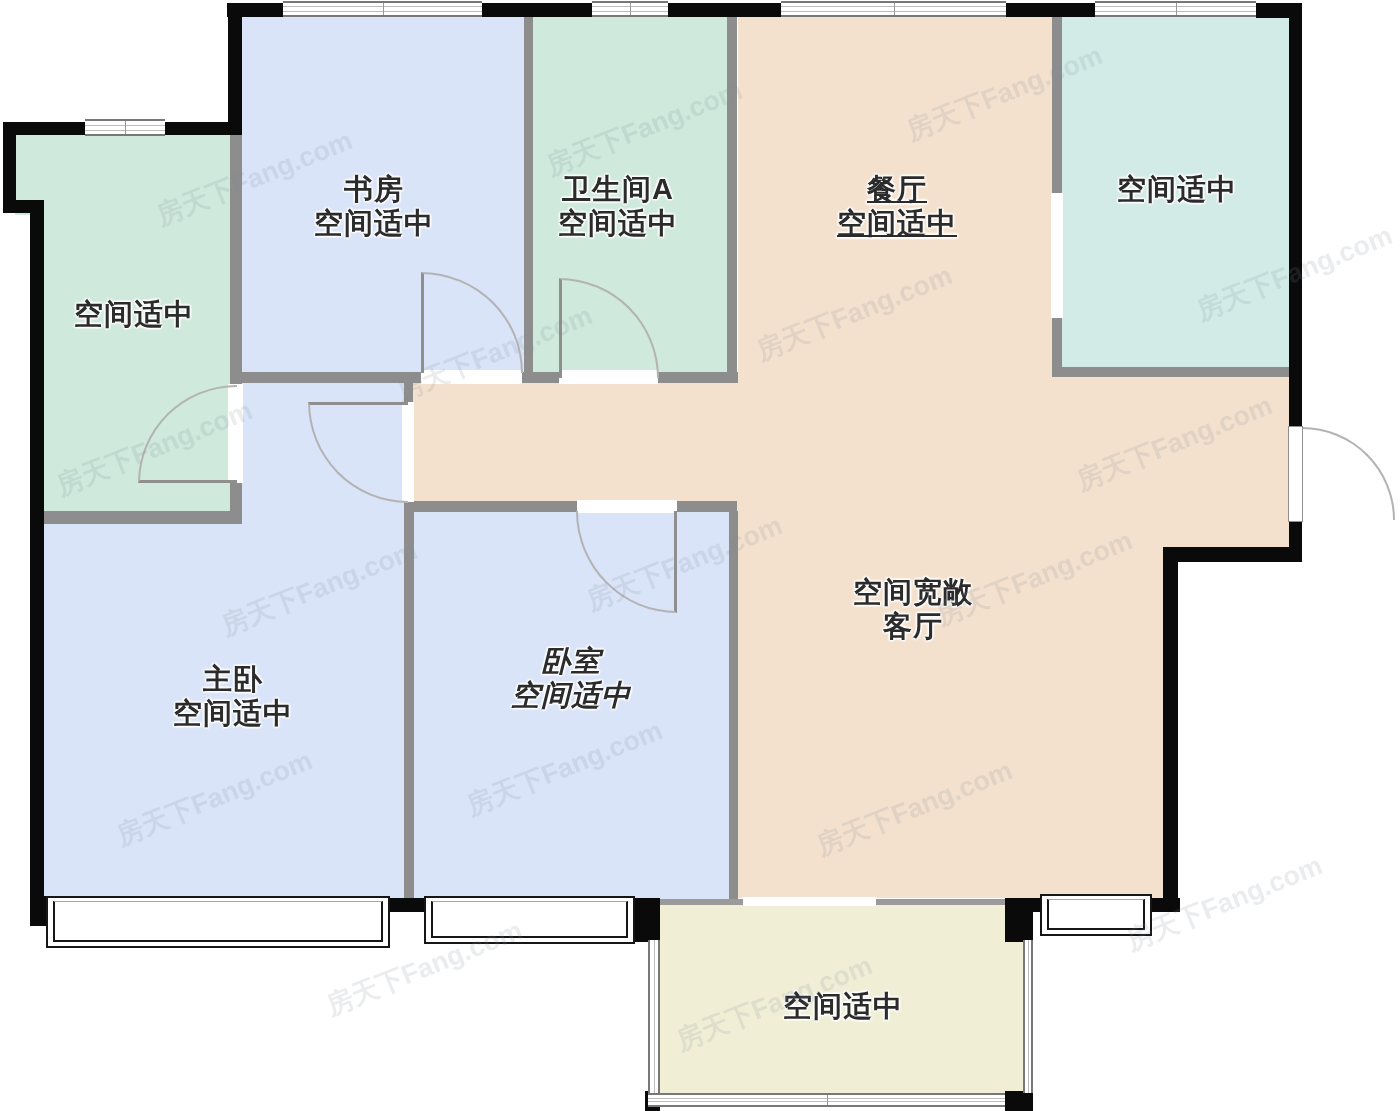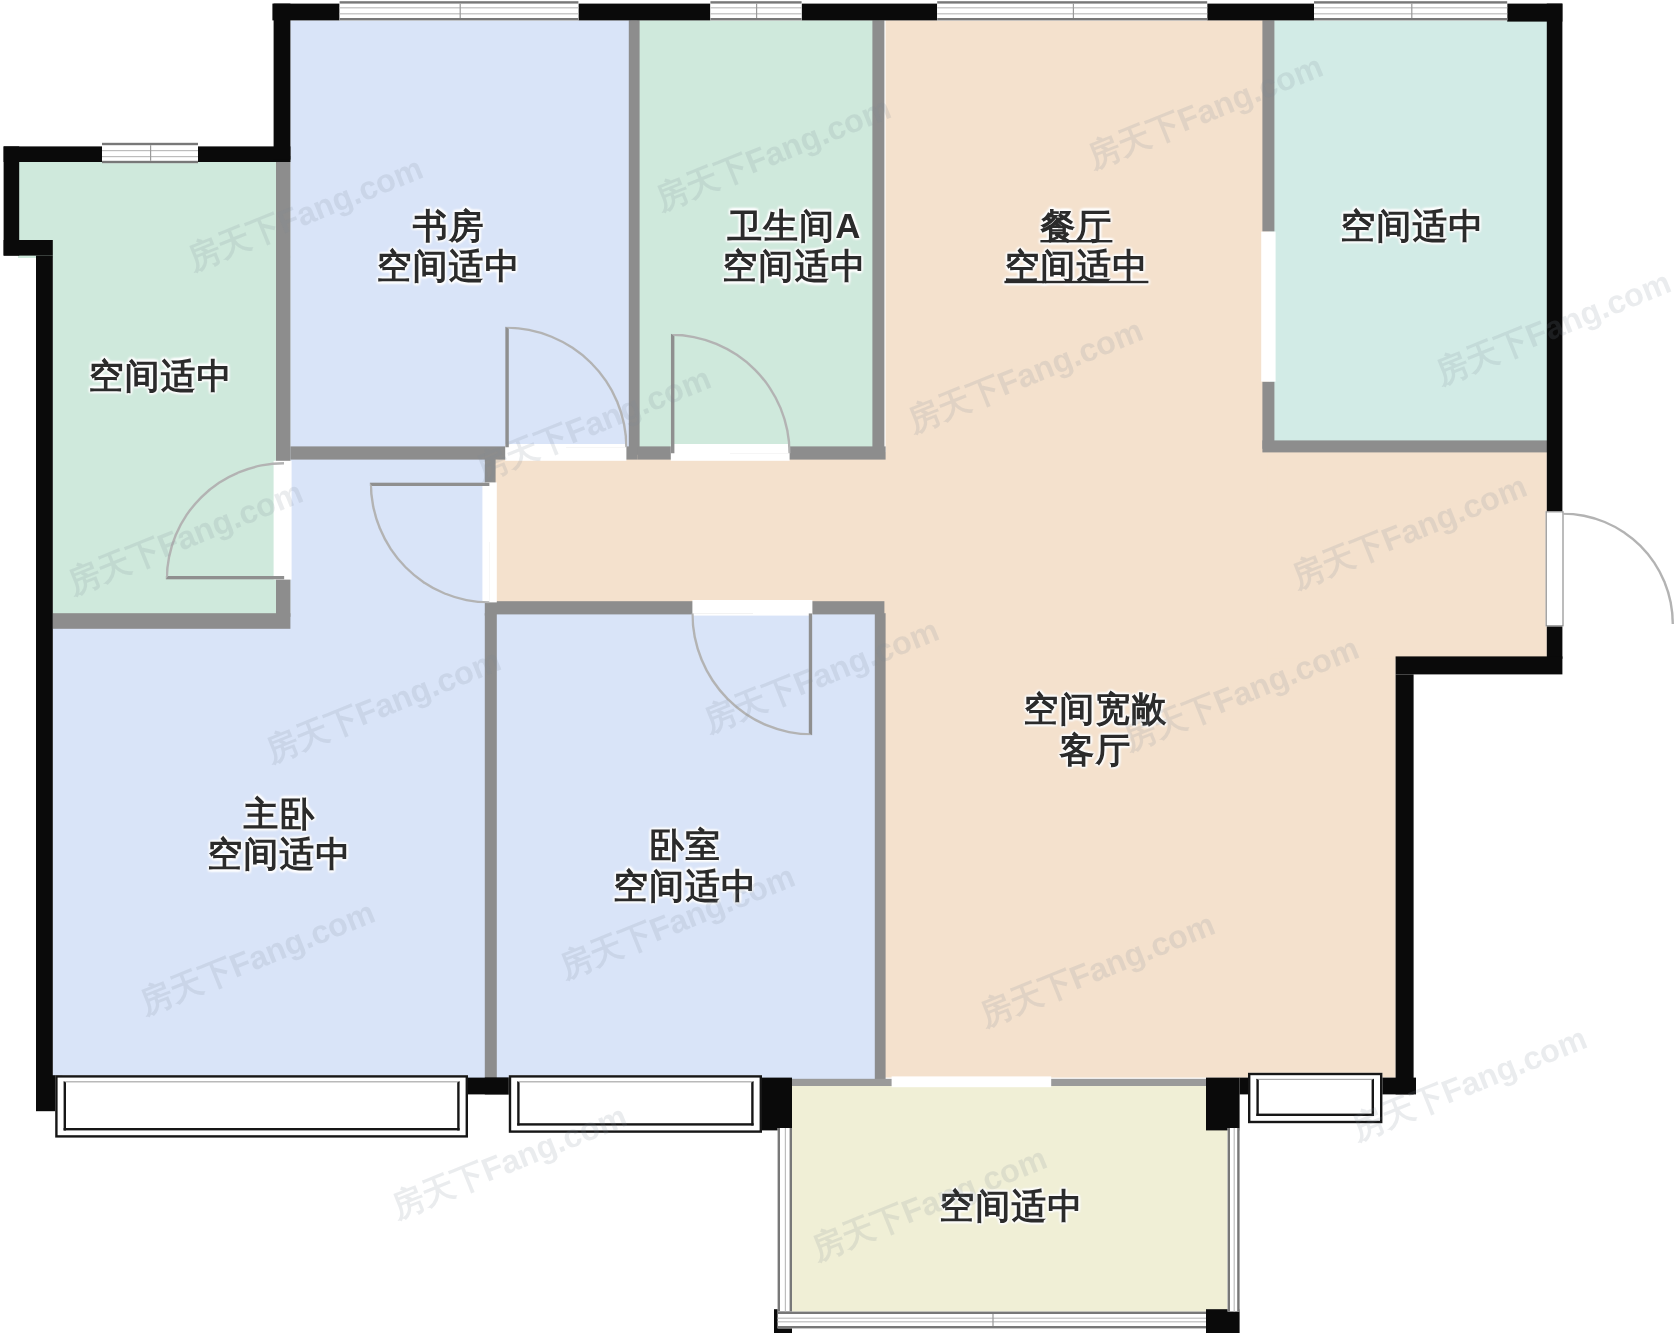--- a/index.html
+++ b/index.html
@@ -122,39 +122,39 @@
   <div class="arc tl leaf-b" style="left:138px;top:385px;width:99px;height:98px;"></div>
   <div class="arc bl leaf-t" style="left:308px;top:402px;width:100px;height:101px;"></div>
   <div class="arc bl leaf-r" style="left:576px;top:511px;width:101px;height:102px;"></div>
   <div class="arc tr" style="left:1302px;top:427px;width:93px;height:93px;"></div>
   <div class="leafrect" style="left:1288px;top:426px;width:15px;height:96px;"></div>
 
   <div class="room-label" style="left:264px;top:172px;">
     <div>书房</div>
     <div>空间适中</div>
   </div>
-  <div class="room-label" style="left:552px;top:172px;">
+  <div class="room-label" style="left:508px;top:172px;">
     <div>卫生间A</div>
     <div>空间适中</div>
   </div>
   <div class="room-label" style="left:787px;top:172px;text-decoration:underline;">
     <div>餐厅</div>
     <div>空间适中</div>
   </div>
   <div class="room-label" style="left:1067px;top:172px;">
     <div>空间适中</div>
   </div>
   <div class="room-label" style="left:24px;top:297px;">
     <div>空间适中</div>
   </div>
   <div class="room-label" style="left:123px;top:662px;">
     <div>主卧</div>
     <div>空间适中</div>
   </div>
-  <div class="room-label" style="left:461px;top:688px;">
+  <div class="room-label" style="left:461px;top:644px;font-style:italic;">
     <div>卧室</div>
     <div>空间适中</div>
   </div>
   <div class="room-label" style="left:803px;top:575px;">
     <div>空间宽敞</div>
     <div>客厅</div>
   </div>
   <div class="room-label" style="left:733px;top:989px;">
     <div>空间适中</div>
   </div>

